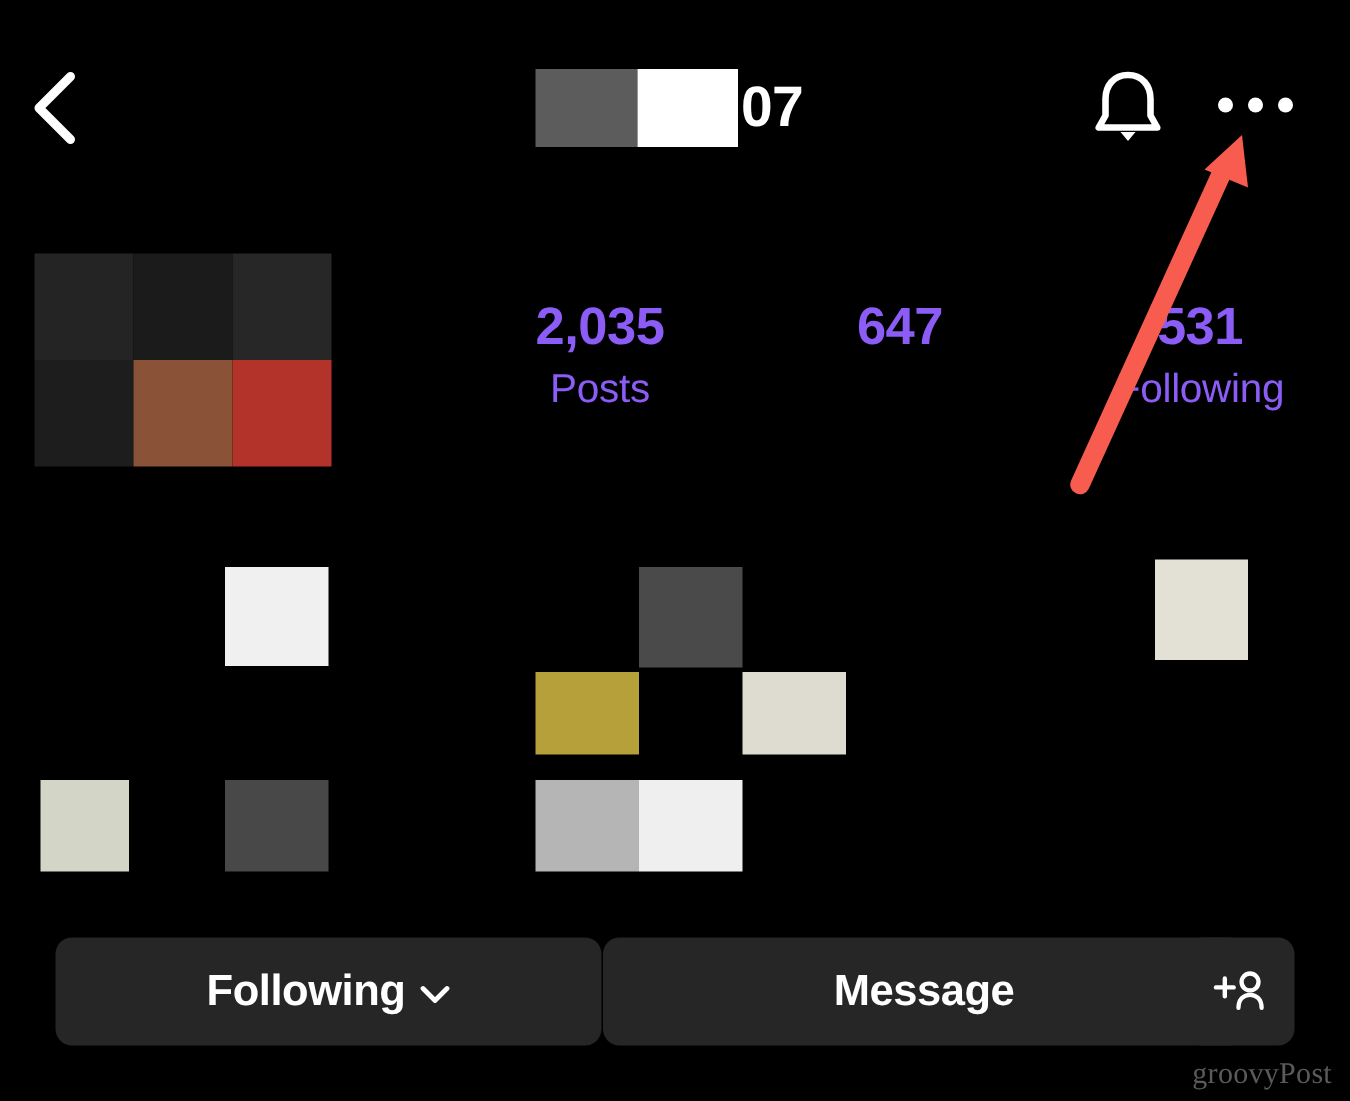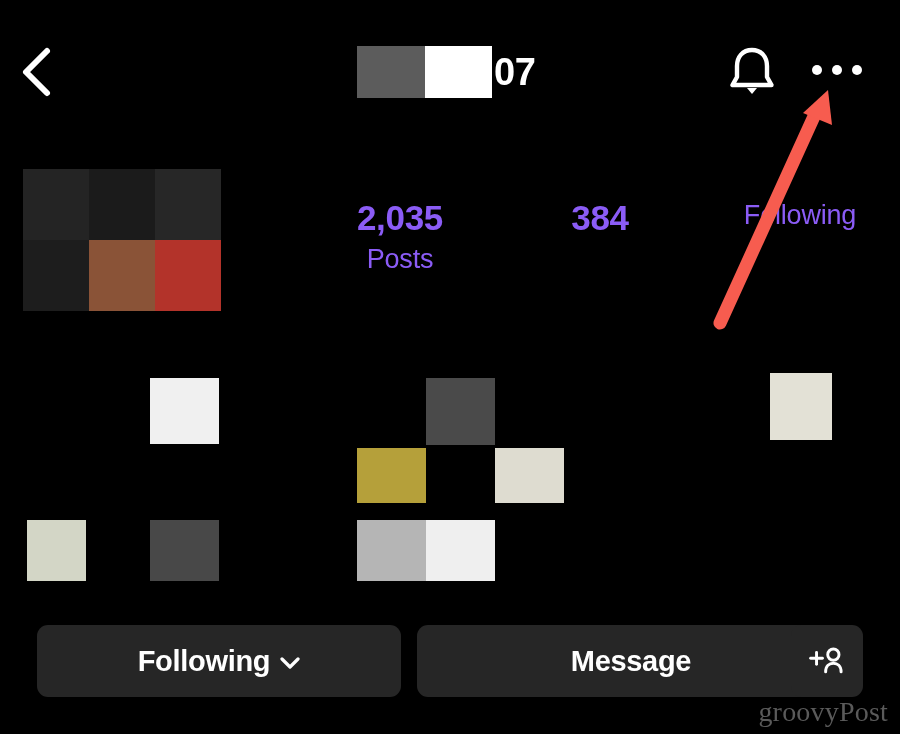--- a/index.html
+++ b/index.html
@@ -154,39 +154,39 @@
     font-size: 29px;
     font-weight: bold;
     letter-spacing: -0.3px;
     display: flex;
     align-items: center;
     justify-content: center;
     cursor: pointer;
     padding: 0;
   }
   #btn-following { left: 37px;  width: 364px; gap: 10px; }
-  #btn-message   { left: 417px; width: 428px; }
+  #btn-message   { left: 402px; width: 428px; }
   #btn-adduser   { left: 791px; width: 72px; }
   .chev-down { width: 20px; height: 12px; margin-top: 4px; }
 
   
   #arrow {
     position: absolute;
     left: 690px; top: 80px;
     width: 180px; height: 255px;
     pointer-events: none;
   }
 
   
   #watermark {
     position: absolute;
     right: 12px; bottom: 6px;
     color: #5a5a5a;
     font-family: "Liberation Serif", serif;
-    font-size: 28px;
+    font-size: 20px;
     letter-spacing: 0.2px;
   }
 </style>
 </head>
 <body>
 
 <div id="screen">
 
   <div id="topbar">
 
@@ -224,23 +224,24 @@
       <div class="cell" style="background: rgb(138, 83, 55);"></div>
       <div class="cell" style="background: rgb(179, 51, 42);"></div>
     </div>
 
   <div id="stats">
     <div class="stat">
       <div class="stat-value">2,035</div>
       <div class="stat-label">Posts</div>
     </div>
     <div class="stat">
-      <div class="stat-value">384</div>
+      <div class="stat-value">647</div>
     </div>
     <div class="stat">
+      <div class="stat-value">531</div>
       <div class="stat-label">Following</div>
     </div>
   </div>
 
   <div id="mosaic">
       <div class="tile" style="left: 150px; top: 18px; width: 69px; height: 66px; background: rgb(240, 240, 240);"></div>
       <div class="tile" style="left: 426px; top: 18px; width: 69px; height: 67px; background: rgb(74, 74, 74);"></div>
       <div class="tile tex-dots" style="left: 770px; top: 13px; width: 62px; height: 67px; background: rgb(227, 225, 214);"></div>
       <div class="tile" style="left: 357px; top: 88px; width: 69px; height: 55px; background: rgb(181, 160, 58);"></div>
       <div class="tile tex-soft" style="left: 495px; top: 88px; width: 69px; height: 55px; background: rgb(222, 220, 208);"></div>

